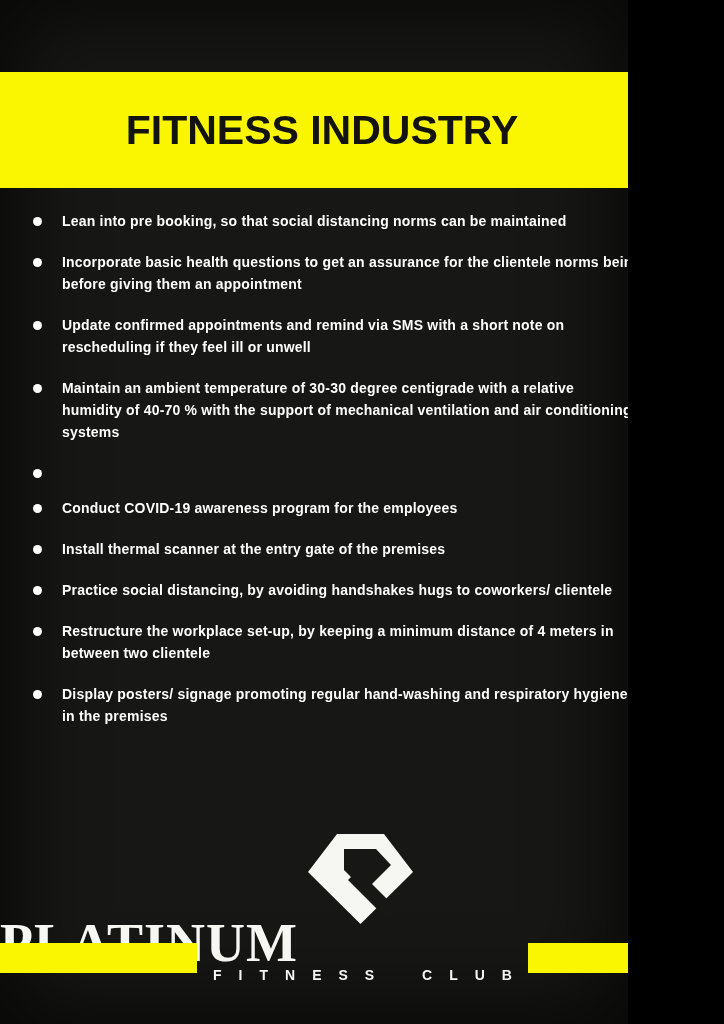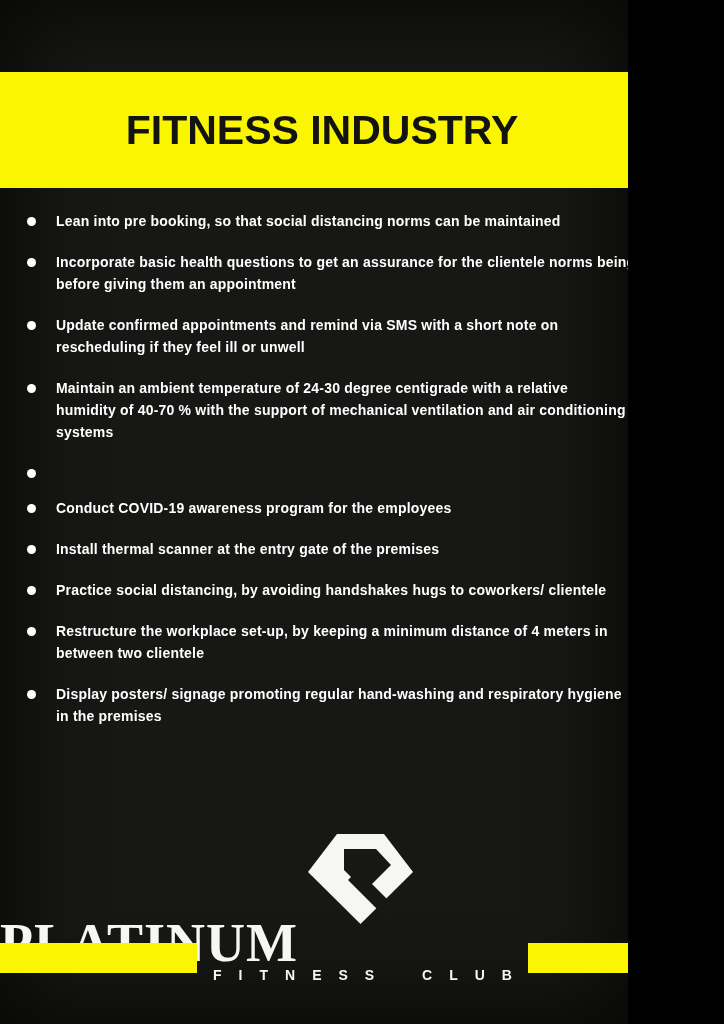--- a/index.html
+++ b/index.html
@@ -32,21 +32,21 @@
   .banner-line {
     font-weight: bold;
     font-size: 41px;
     line-height: 50px;
     color: #131312;
     white-space: pre;
   }
   
   .guidelines {
     position: absolute;
-    left: 27px;
+    left: 33px;
     top: 210px;
     margin: 0;
     padding: 0;
     list-style: none;
   }
   .g-item {
     display: flex;
     align-items: flex-start;
     margin-bottom: 19px;
   }
@@ -127,21 +127,21 @@
       <span class="g-text">Incorporate basic health questions to get an assurance for the clientele norms being
 before giving them an appointment</span>
     </li>
     <li class="g-item">
       <span class="dot"></span>
       <span class="g-text">Update confirmed appointments and remind via SMS with a short note on
 rescheduling if they feel ill or unwell</span>
     </li>
     <li class="g-item">
       <span class="dot"></span>
-      <span class="g-text">Maintain an ambient temperature of 24-30 degree centigrade with a relative
+      <span class="g-text">Maintain an ambient temperature of 30-30 degree centigrade with a relative
 humidity of 40-70 % with the support of mechanical ventilation and air conditioning
 systems</span>
     </li>
     <li class="g-item">
       <span class="dot"></span>
     </li>
     <li class="g-item">
       <span class="dot"></span>
       <span class="g-text">Conduct COVID-19 awareness program for the employees</span>
     </li>

